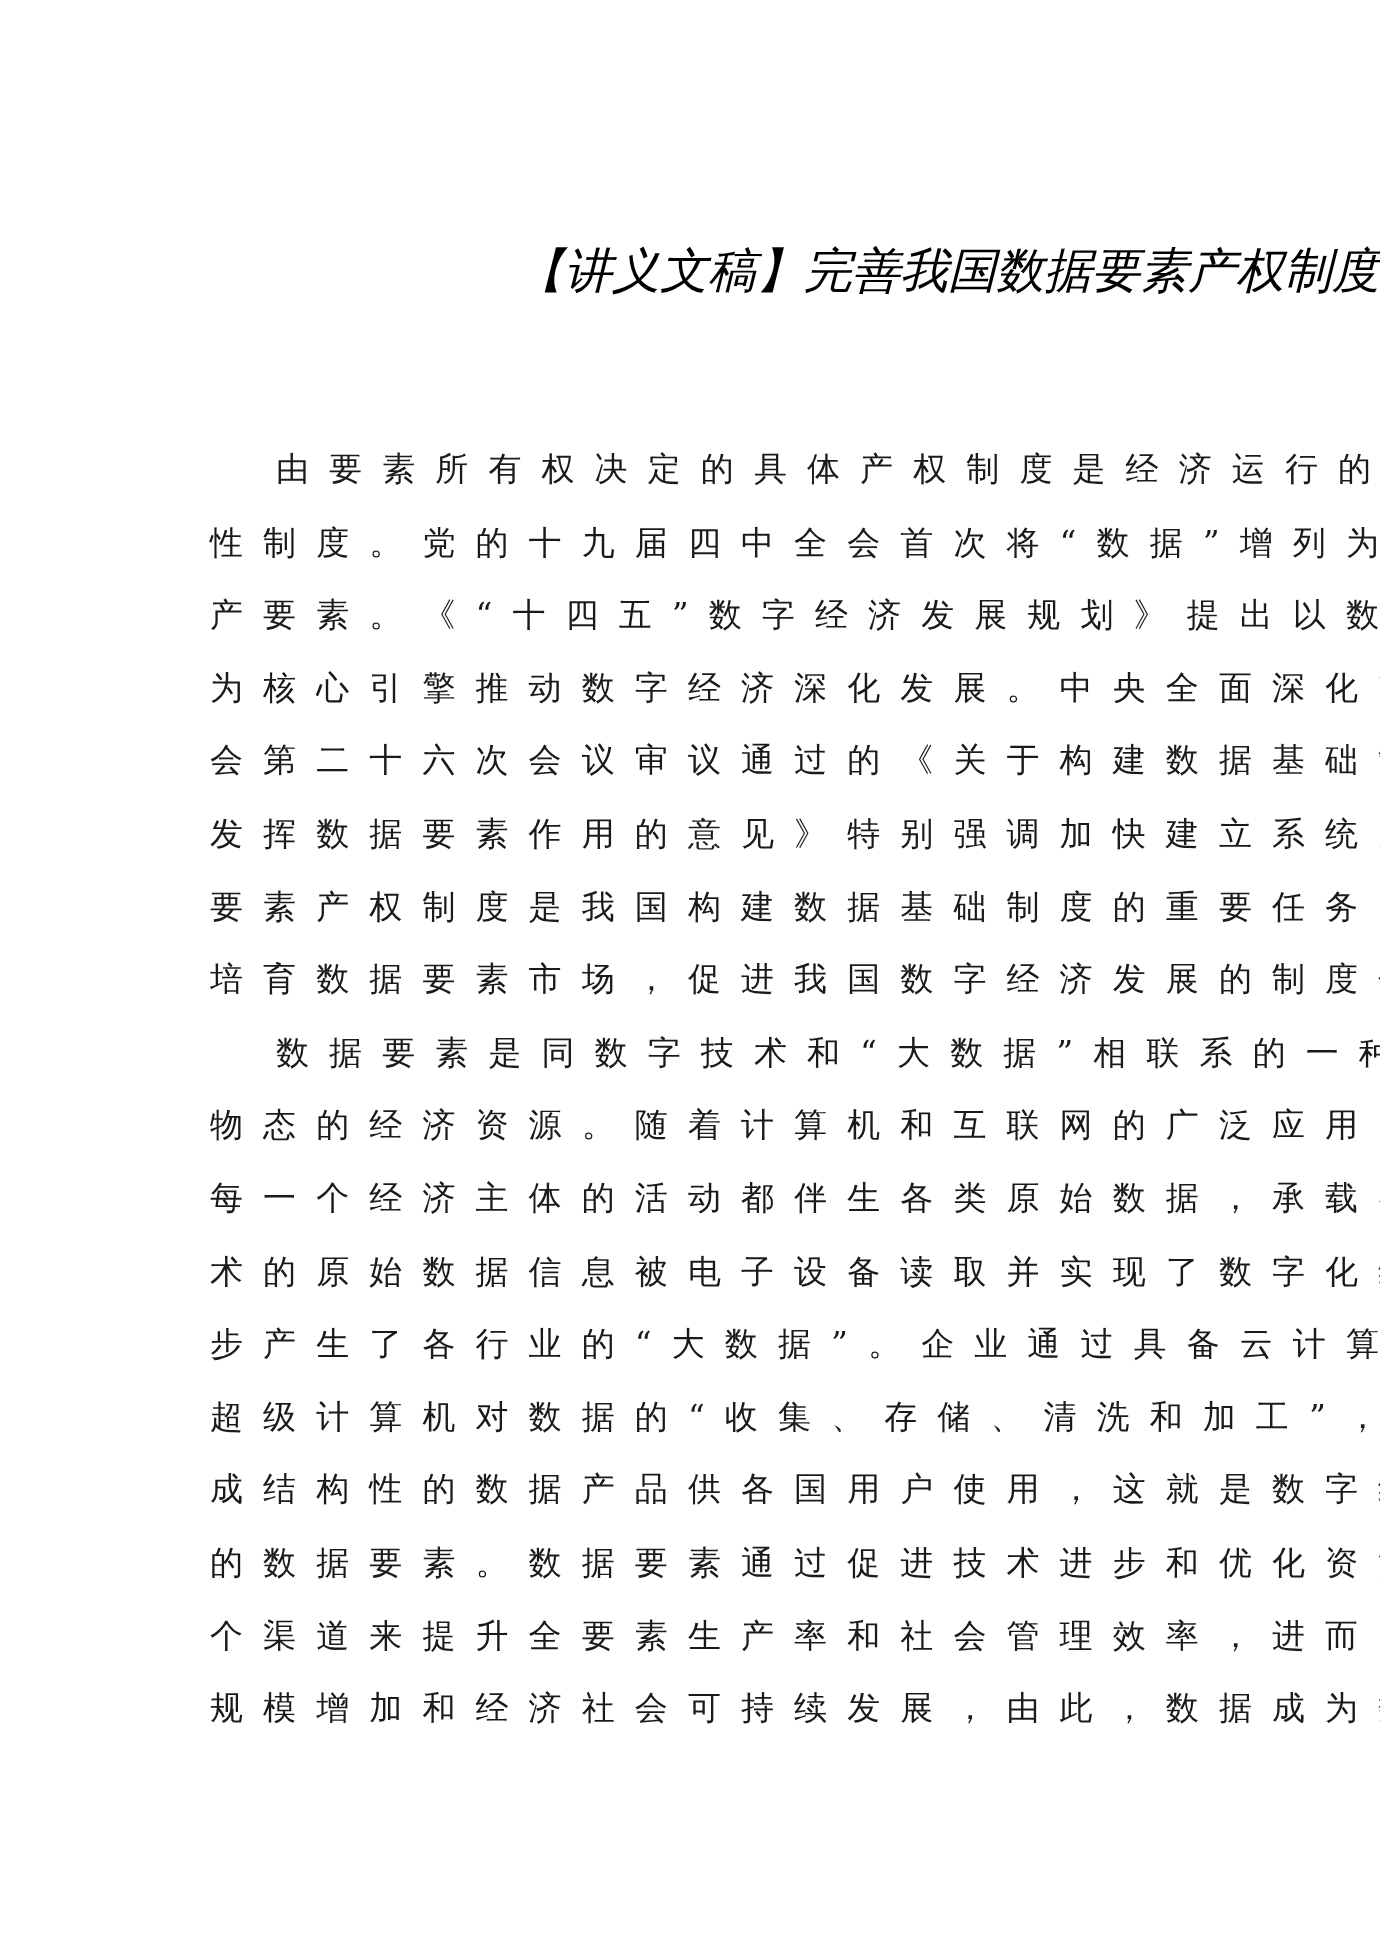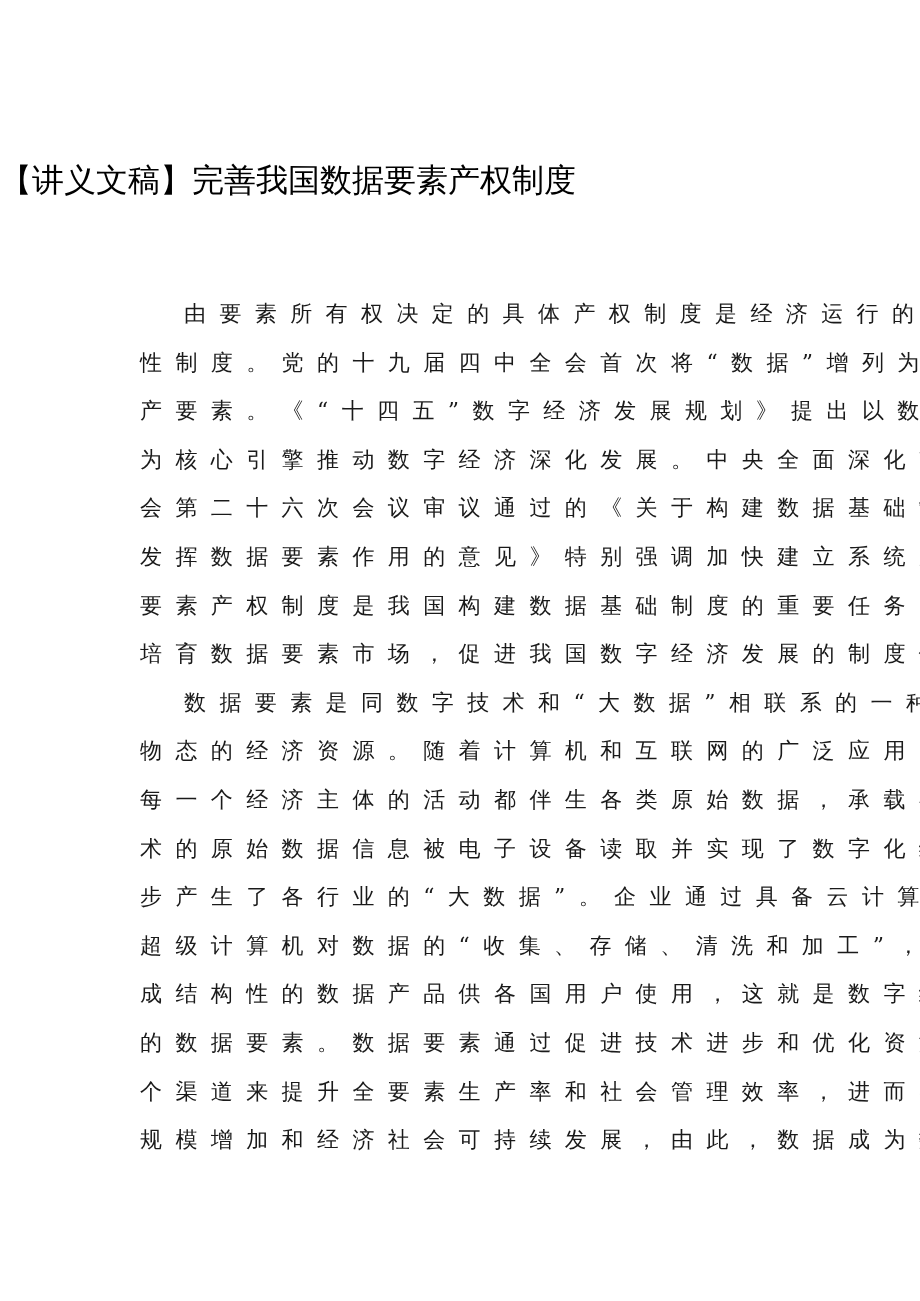--- a/index.html
+++ b/index.html
@@ -19,28 +19,29 @@
       left: 0; top: 0;
       width: 920px;
       height: 1301px;
       background: #ffffff;
     }
     .title {
       position: absolute;
       left: 0;
       top: 158px;
       width: 920px;
-      text-align: left;
+      text-align: right;
       font-family: "DejaVu Sans", "Liberation Sans", sans-serif;
       font-size: 32px;
       line-height: 44px;
       letter-spacing: 0px;
       color: #000000;
       margin: 0;
       font-weight: normal;
+      font-style: italic;
     }
     .body {
       position: absolute;
       left: 140px;
       top: 290px;
       width: 640px;
     }
     .line {
       display: block;
       height: 48.6px;

